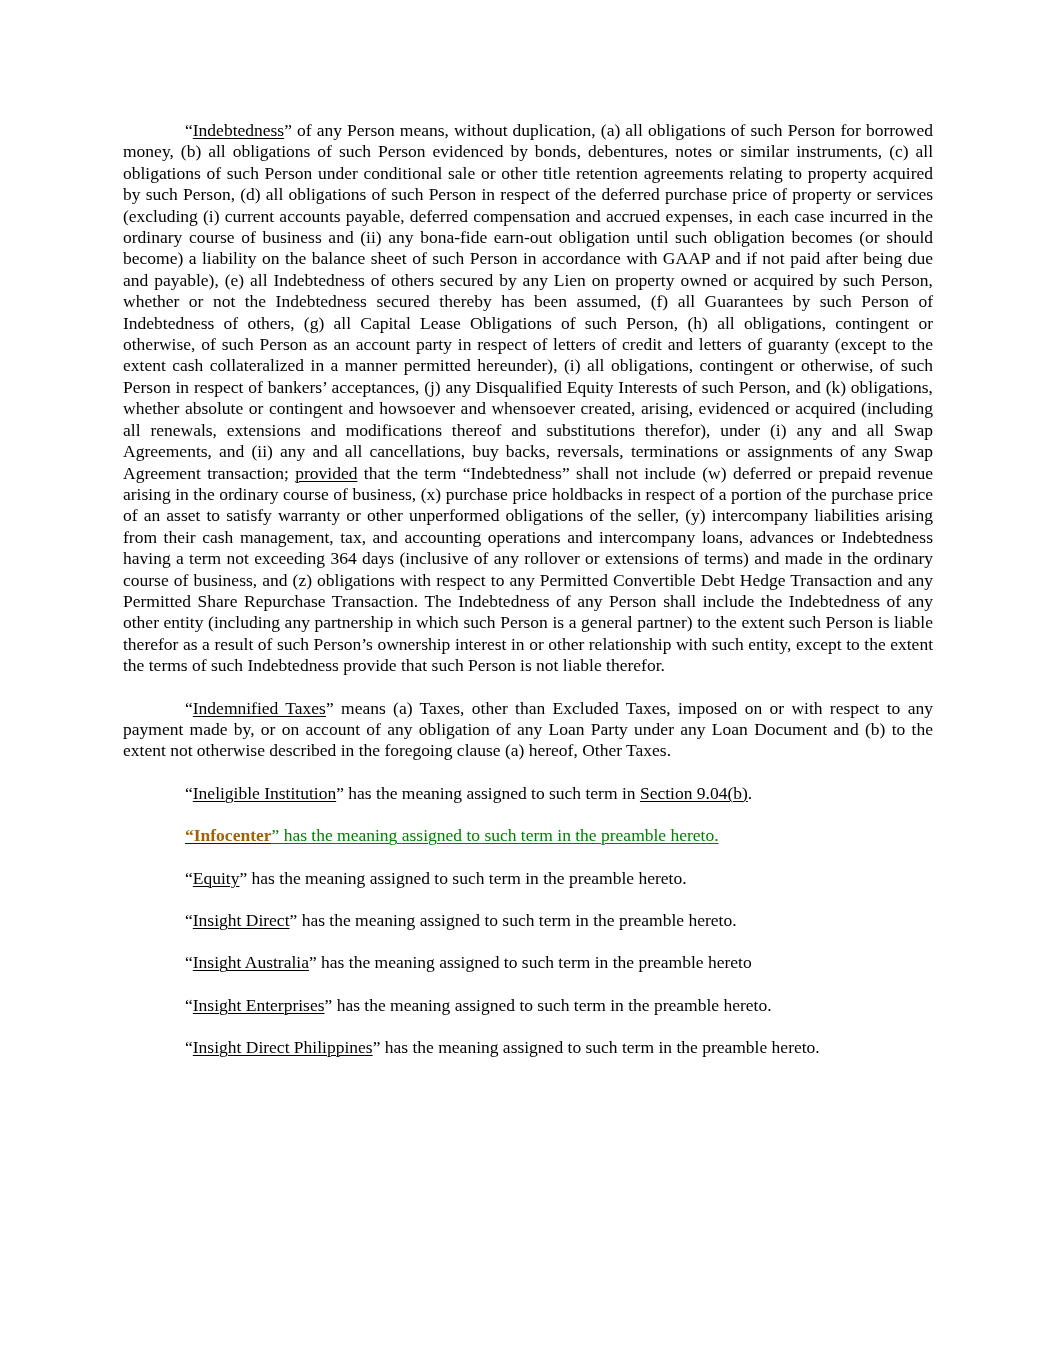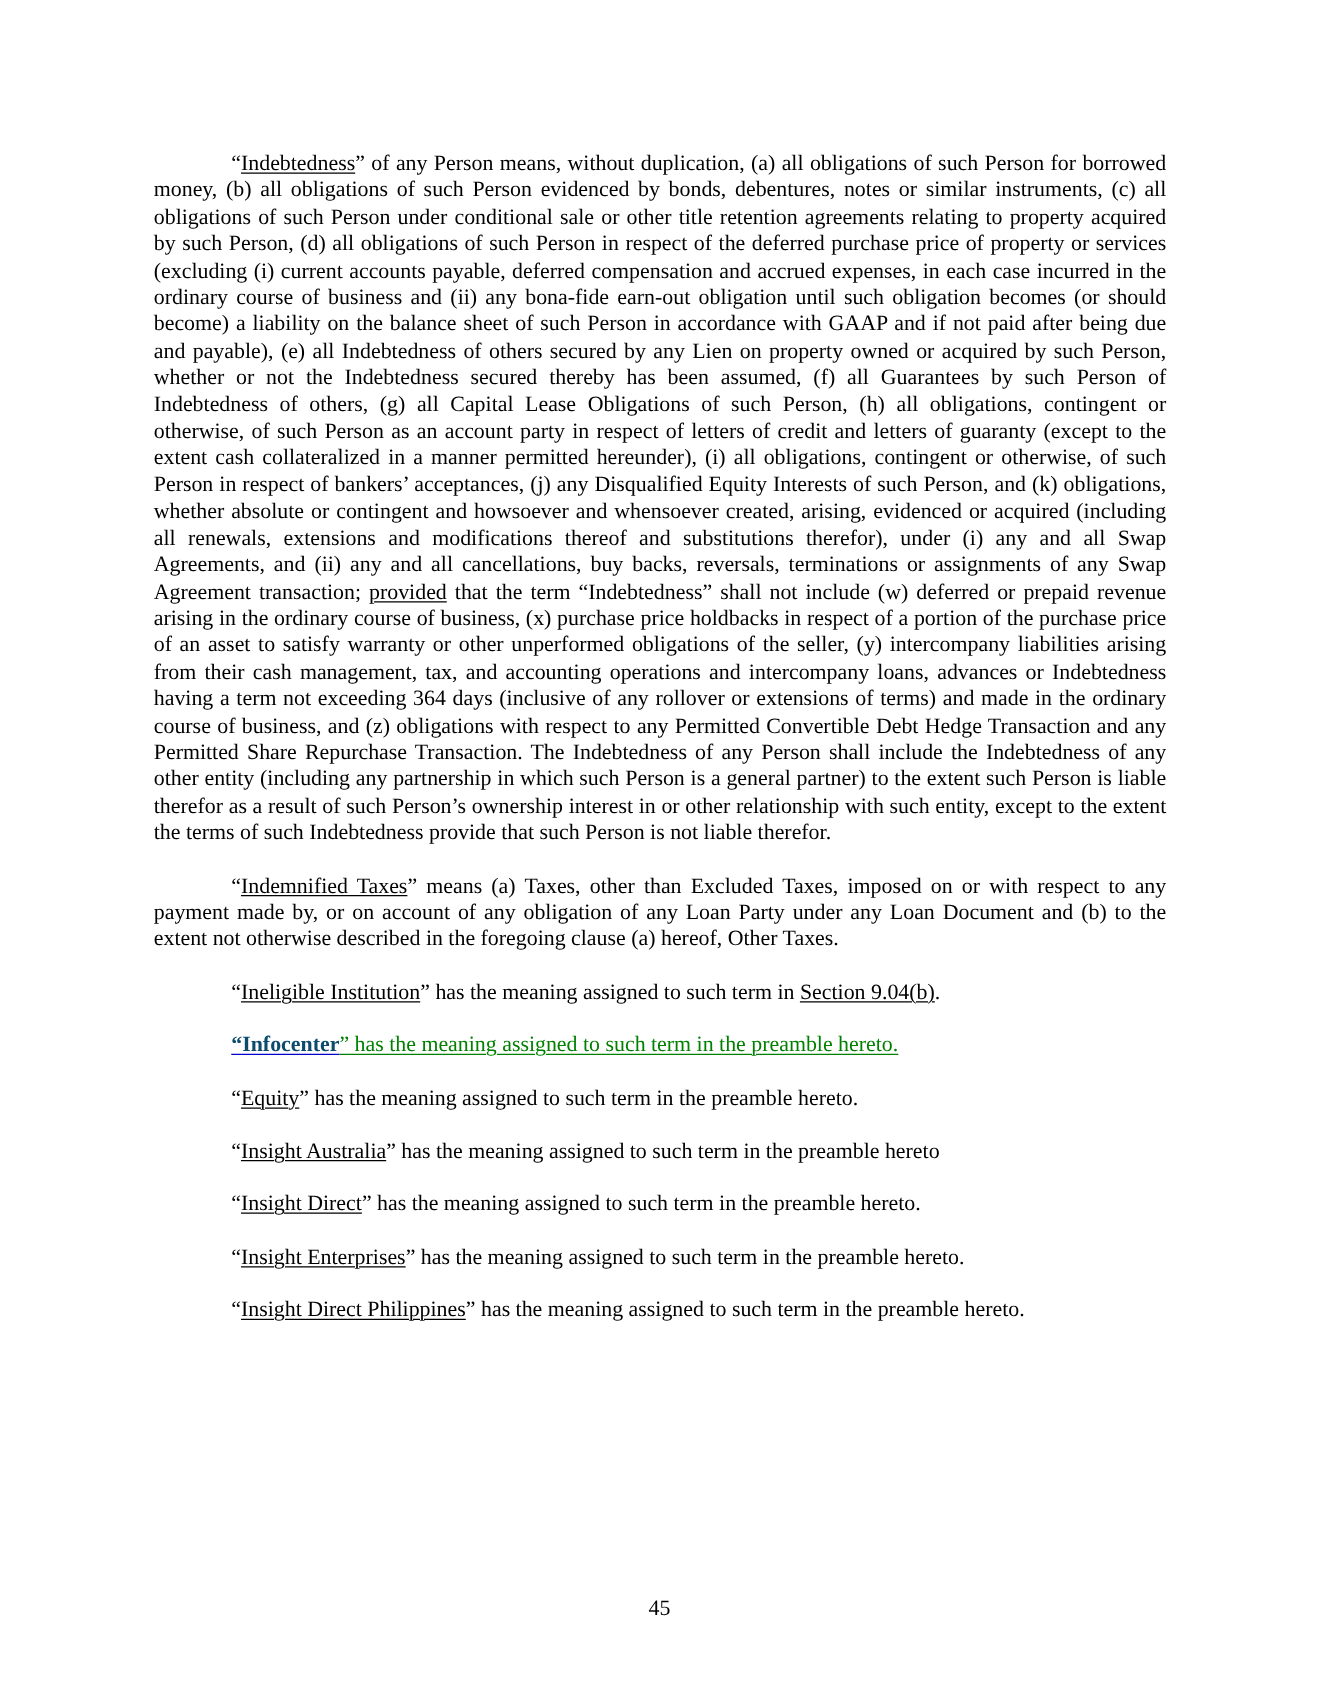--- a/index.html
+++ b/index.html
@@ -50,21 +50,20 @@
   }
 </style>
 </head>
 <body>
 
 <div class="page">
   <div class="content">
       <p class="para"><span>“</span><span class="seg-u">Indebtedness</span><span>” of any Person means, without duplication, (a) all obligations of such Person for borrowed money, (b) all obligations of such Person evidenced by bonds, debentures, notes or similar instruments, (c) all obligations of such Person under conditional sale or other title retention agreements relating to property acquired by such Person, (d) all obligations of such Person in respect of the deferred purchase price of property or services (excluding (i) current accounts payable, deferred compensation and accrued expenses, in each case incurred in the ordinary course of business and (ii) any bona-fide earn-out obligation until such obligation becomes (or should become) a liability on the balance sheet of such Person in accordance with GAAP and if not paid after being due and payable), (e) all Indebtedness of others secured by any Lien on property owned or acquired by such Person, whether or not the Indebtedness secured thereby has been assumed, (f) all Guarantees by such Person of Indebtedness of others, (g) all Capital Lease Obligations of such Person, (h) all obligations, contingent or otherwise, of such Person as an account party in respect of letters of credit and letters of guaranty (except to the extent cash collateralized in a manner permitted hereunder), (i) all obligations, contingent or otherwise, of such Person in respect of bankers’ acceptances, (j) any Disqualified Equity Interests of such Person, and (k) obligations, whether absolute or contingent and howsoever and whensoever created, arising, evidenced or acquired (including all renewals, extensions and modifications thereof and substitutions therefor), under (i) any and all Swap Agreements, and (ii) any and all cancellations, buy backs, reversals, terminations or assignments of any Swap Agreement transaction; </span><span class="seg-u">provided</span><span> that the term “Indebtedness” shall not include (w) deferred or prepaid revenue arising in the ordinary course of business, (x) purchase price holdbacks in respect of a portion of the purchase price of an asset to satisfy warranty or other unperformed obligations of the seller, (y) intercompany liabilities arising from their cash management, tax, and accounting operations and intercompany loans, advances or Indebtedness having a term not exceeding 364 days (inclusive of any rollover or extensions of terms) and made in the ordinary course of business, and (z) obligations with respect to any Permitted Convertible Debt Hedge Transaction and any Permitted Share Repurchase Transaction. The Indebtedness of any Person shall include the Indebtedness of any other entity (including any partnership in which such Person is a general partner) to the extent such Person is liable therefor as a result of such Person’s ownership interest in or other relationship with such entity, except to the extent the terms of such Indebtedness provide that such Person is not liable therefor.</span></p>
       <p class="para"><span>“</span><span class="seg-u">Indemnified Taxes</span><span>” means (a) Taxes, other than Excluded Taxes, imposed on or with respect to any payment made by, or on account of any obligation of any Loan Party under any Loan Document and (b) to the extent not otherwise described in the foregoing clause (a) hereof, Other Taxes.</span></p>
       <p class="para"><span>“</span><span class="seg-u">Ineligible Institution</span><span>” has the meaning assigned to such term in </span><span class="seg-u">Section 9.04(b)</span><span>.</span></p>
-      <p class="para"><span class="seg-u seg-b" style="color: #0c4a6e; text-decoration-color: rgb(0, 0, 205);">“Infocenter</span><span class="seg-u" style="color: rgb(0, 128, 0); text-decoration-color: rgb(0, 128, 0);">” has the meaning assigned to such term in the preamble hereto.</span></p>
+      <p class="para"><span class="seg-u seg-b" style="color: #a16207; text-decoration-color: rgb(0, 0, 205);">“Infocenter</span><span class="seg-u" style="color: rgb(0, 128, 0); text-decoration-color: rgb(0, 128, 0);">” has the meaning assigned to such term in the preamble hereto.</span></p>
       <p class="para"><span>“</span><span class="seg-u">Equity</span><span>” has the meaning assigned to such term in the preamble hereto.</span></p>
+      <p class="para"><span>“</span><span class="seg-u">Insight Direct</span><span>” has the meaning assigned to such term in the preamble hereto.</span></p>
       <p class="para"><span>“</span><span class="seg-u">Insight Australia</span><span>” has the meaning assigned to such term in the preamble hereto</span></p>
-      <p class="para"><span>“</span><span class="seg-u">Insight Direct</span><span>” has the meaning assigned to such term in the preamble hereto.</span></p>
       <p class="para"><span>“</span><span class="seg-u">Insight Enterprises</span><span>” has the meaning assigned to such term in the preamble hereto.</span></p>
       <p class="para"><span>“</span><span class="seg-u">Insight Direct Philippines</span><span>” has the meaning assigned to such term in the preamble hereto.</span></p>
     </div>
-  <div class="page-number">45</div>
 </div>
 
 </body></html>

